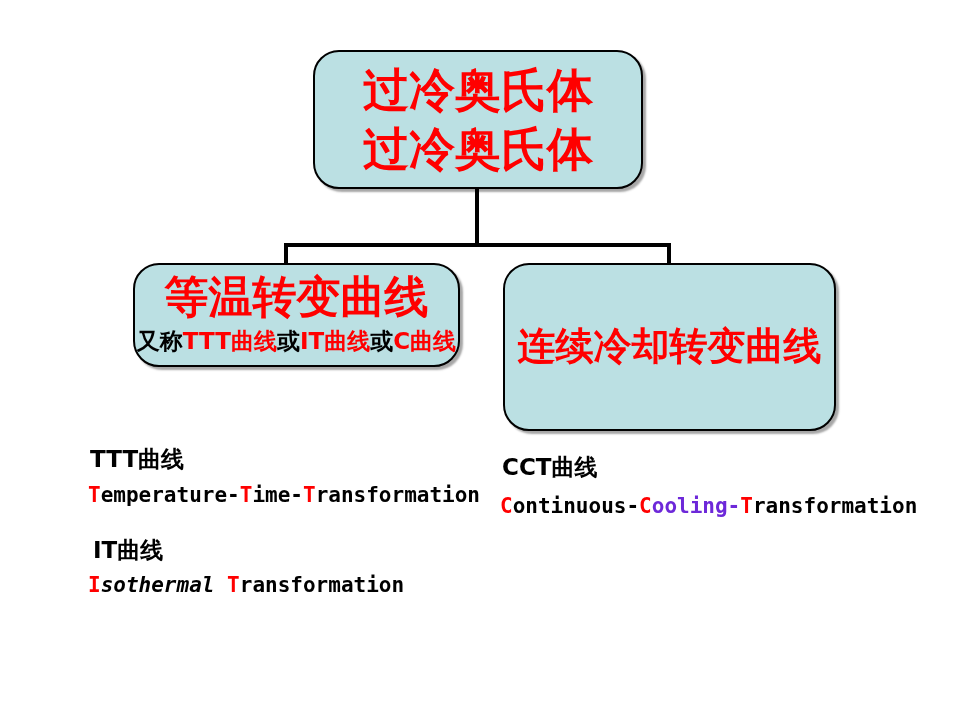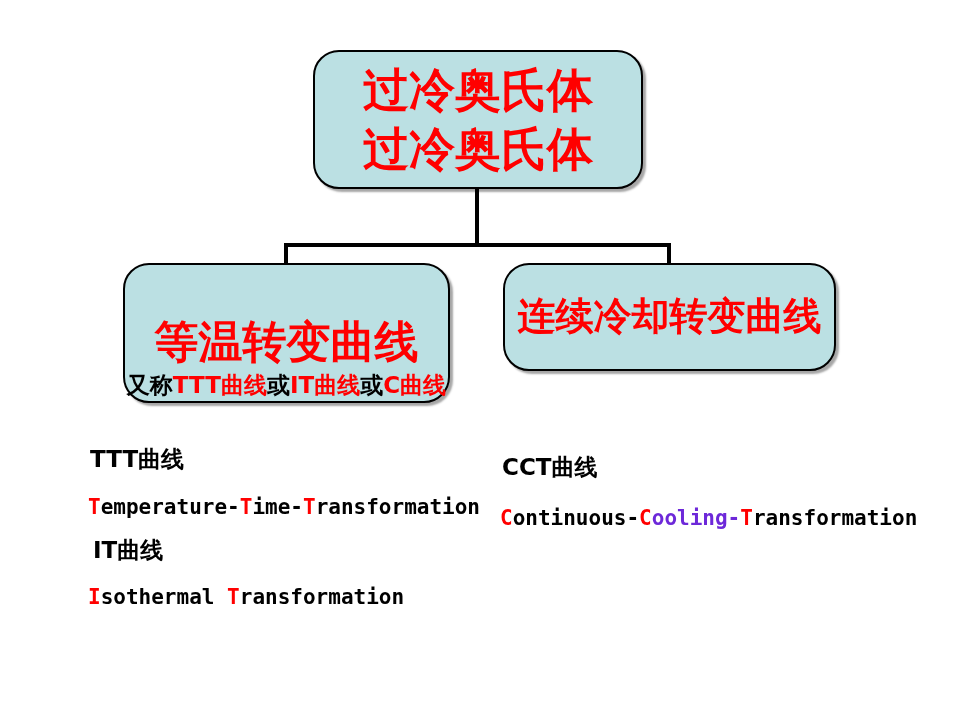--- a/index.html
+++ b/index.html
@@ -22,22 +22,22 @@
     border-radius: 26px;
     box-shadow: 3px 3px 2px rgba(0,0,0,0.35);
     box-sizing: border-box;
     display: flex;
     flex-direction: column;
     align-items: center;
     justify-content: center;
     text-align: center;
   }
   .node-root  { left: 313px; top: 50px;  width: 330px; height: 139px; }
-  .node-left  { left: 123px; top: 263px; width: 327px; height: 140px; justify-content: flex-end; }
-  .node-right { left: 503px; top: 263px; width: 333px; height: 108px; }
+  .node-left  { left: 133px; top: 263px; width: 327px; height: 104px; }
+  .node-right { left: 503px; top: 263px; width: 333px; height: 168px; }
 
   .root-title {
     color: #FF0000;
     font-weight: bold;
     font-size: 46px;
     line-height: 1.28;
     white-space: nowrap;
   }
   .child-title {
     color: #FF0000;
@@ -72,21 +72,20 @@
     color: #000000;
     white-space: nowrap;
   }
   .note-en {
     position: absolute;
     font-family: "DejaVu Sans Mono", monospace;
     font-weight: bold;
     font-size: 21px;
     color: #000000;
     white-space: nowrap;
-    margin-top: 12px;
   }
   .pos-ttt-label { left: 90px;  top: 444px; }
   .pos-ttt-exp   { left: 88px;  top: 483px; }
   .pos-it-label  { left: 93px;  top: 535px; }
   .pos-it-exp    { left: 88px;  top: 573px; }
   .pos-cct-label { left: 502px; top: 452px; }
   .pos-cct-exp   { left: 500px; top: 494px; }
 </style>
 </head>
 <body>
@@ -108,18 +107,18 @@
     <div class="child-subtitle"><span style="color: rgb(0, 0, 0);">又称</span><span style="color: rgb(255, 0, 0);">TTT曲线</span><span style="color: rgb(0, 0, 0);">或</span><span style="color: rgb(255, 0, 0);">IT曲线</span><span style="color: rgb(0, 0, 0);">或</span><span style="color: rgb(255, 0, 0);">C曲线</span></div>
   </div>
 
   <div class="node node-right">
     <div class="child-title">连续冷却转变曲线</div>
   </div>
 
   <div class="note-cjk pos-ttt-label">TTT曲线</div>
   <div class="note-en pos-ttt-exp"><span style="color: rgb(255, 0, 0);">T</span><span style="color: rgb(0, 0, 0);">emperature-</span><span style="color: rgb(255, 0, 0);">T</span><span style="color: rgb(0, 0, 0);">ime-</span><span style="color: rgb(255, 0, 0);">T</span><span style="color: rgb(0, 0, 0);">ransformation</span></div>
   <div class="note-cjk pos-it-label">IT曲线</div>
-  <div class="note-en pos-it-exp"><span style="color: rgb(255, 0, 0);">I</span><span style="color: rgb(0, 0, 0);">sothermal </span><span style="color: rgb(255, 0, 0);">T</span><span style="color: rgb(0, 0, 0);">ransformation</span></div>
+  <div class="note-en pos-it-exp"><span style="color: rgb(255, 0, 0);">I</span><span style="color: rgb(0, 0, 0); font-style: italic;">sothermal </span><span style="color: rgb(255, 0, 0);">T</span><span style="color: rgb(0, 0, 0);">ransformation</span></div>
 
   <div class="note-cjk pos-cct-label">CCT曲线</div>
   <div class="note-en pos-cct-exp"><span style="color: rgb(255, 0, 0);">C</span><span style="color: #000000;">ontinuous-</span><span style="color: rgb(255, 0, 0);">C</span><span style="color: #6d28d9;">ooling-</span><span style="color: rgb(255, 0, 0);">T</span><span style="color: rgb(0, 0, 0);">ransformation</span></div>
 
 </div>
 
 </body></html>

